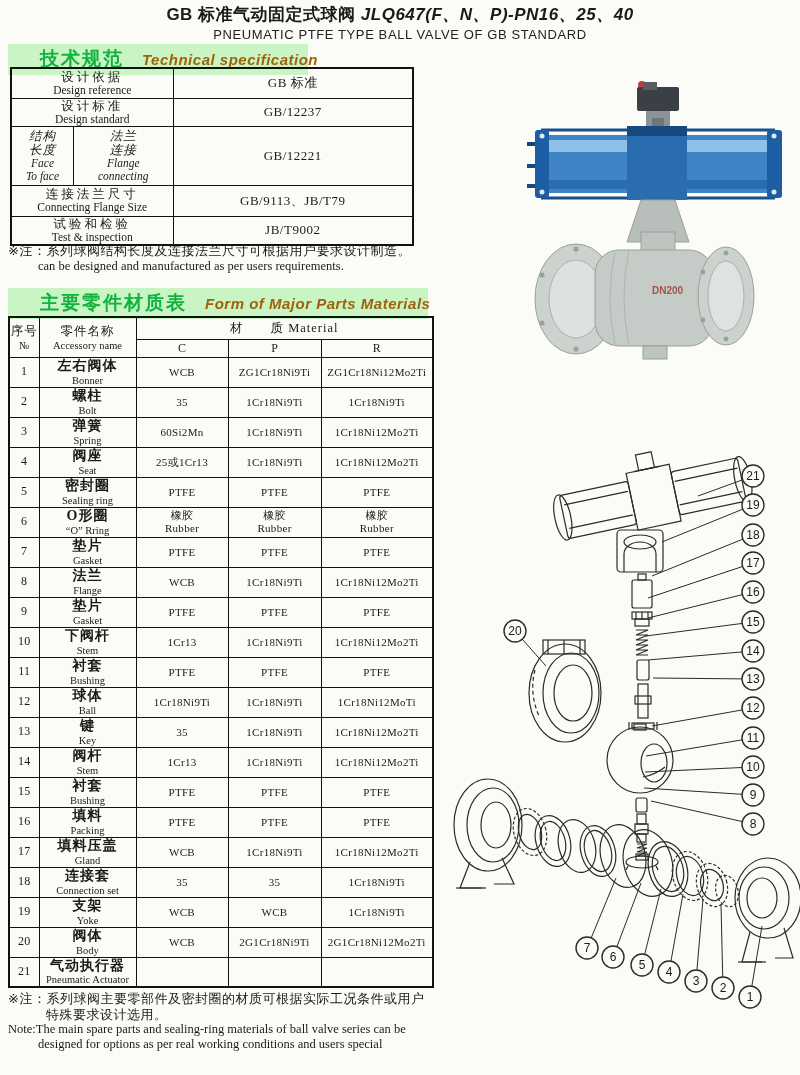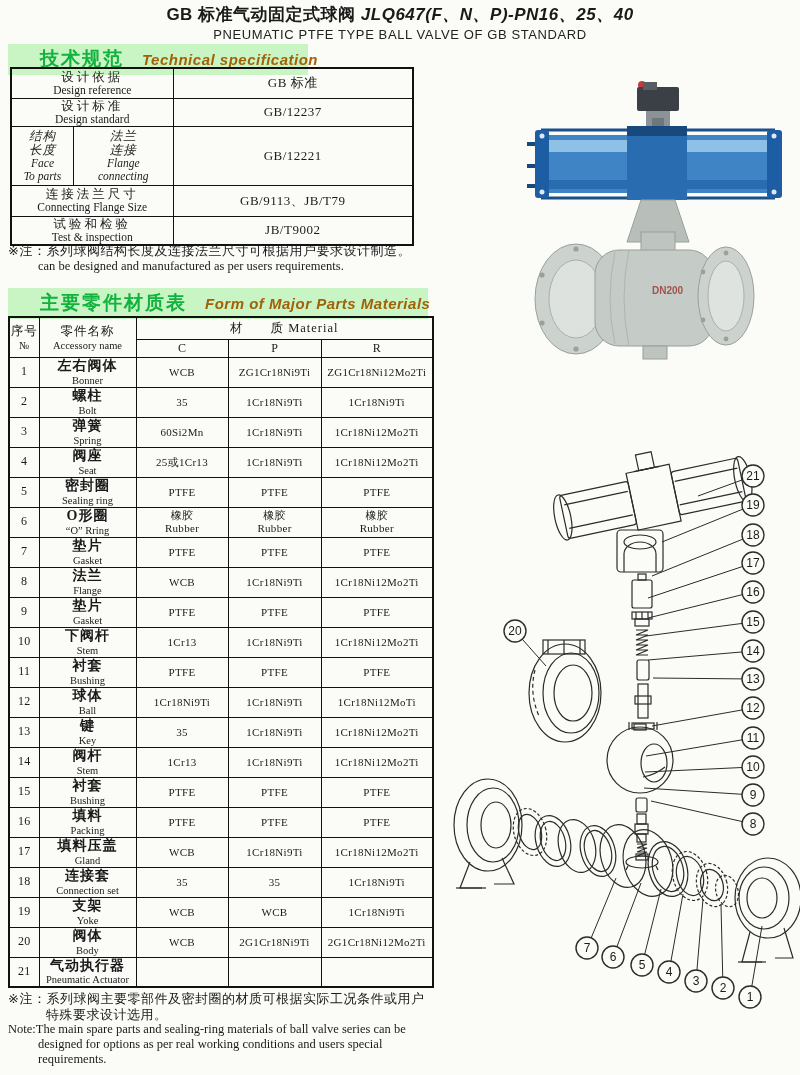--- a/index.html
+++ b/index.html
@@ -92,21 +92,21 @@
     </td>
     <td class="val">GB/12237</td>
   </tr>
   <tr style="height:56px">
     <td class="lbl split">
       <div class="splitwrap">
         <div class="sub">
           <div class="zh">结构</div>
           <div class="zh">长度</div>
           <div class="en">Face</div>
-          <div class="en">To parts</div>
+          <div class="en">To face</div>
         </div>
         <div class="sub">
           <div class="zh">法兰</div>
           <div class="zh">连接</div>
           <div class="en">Flange</div>
           <div class="en">connecting</div>
         </div>
       </div>
     </td>
     <td class="val">GB/12221</td>
@@ -316,21 +316,20 @@
         <td class="matr"></td>
       </tr>
     </tbody>
 </table>
 
 <div class="abs note note2">
   <div class="zh">※注：系列球阀主要零部件及密封圈的材质可根据实际工况条件或用户</div>
   <div class="zh zh2">特殊要求设计选用。</div>
   <div class="en">Note:The main spare parts and sealing-ring materials of ball valve series can be</div>
   <div class="en ind">designed for options as per real working conditions and users special</div>
-  <div class="en ind">requirements.</div>
 </div>
 
 <svg class="abs photo" width="285" height="295" viewBox="0 0 285 295">
 
   <g>
     <circle cx="127" cy="13" r="4" fill="#c23c3c"></circle>
     <rect x="122" y="15" width="42" height="24" rx="2" fill="#3a4046"></rect>
     <rect x="128" y="10" width="14" height="8" fill="#565d63"></rect>
     <rect x="131" y="39" width="24" height="18" fill="#8b9399"></rect>
     <rect x="137" y="46" width="12" height="12" fill="#6f767c"></rect>

